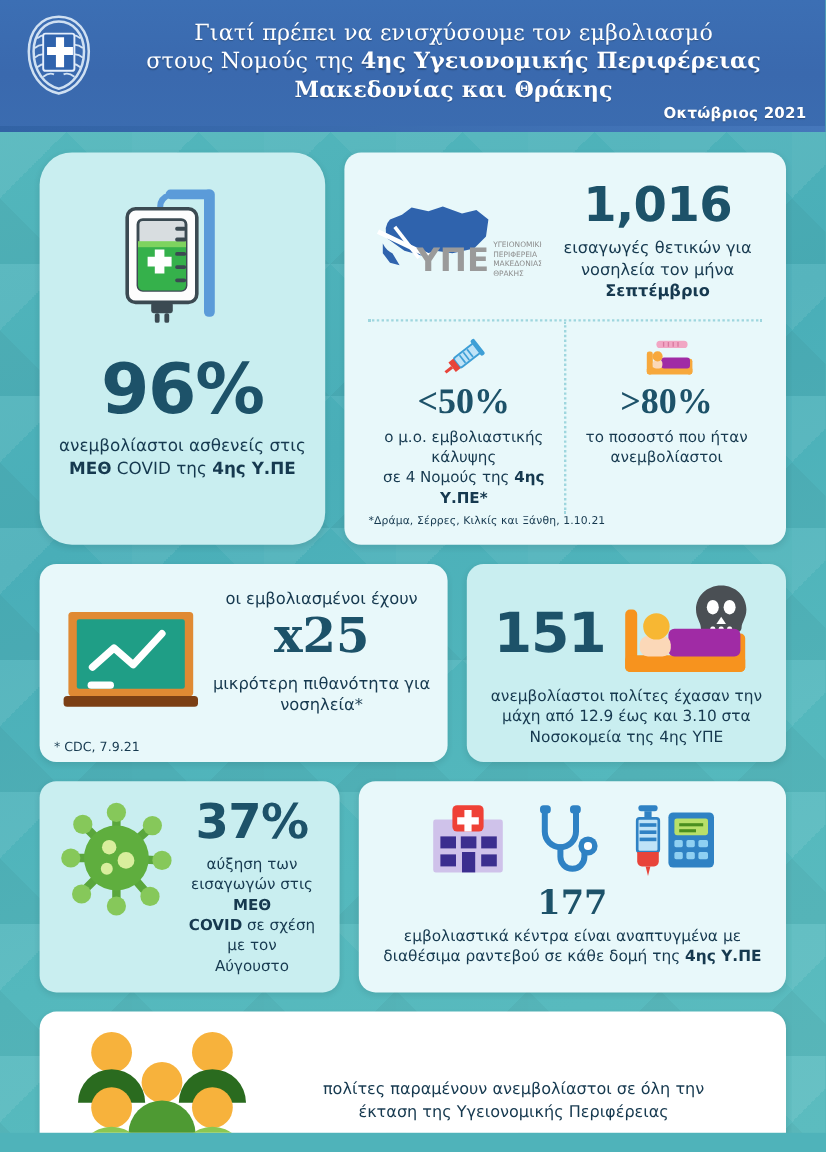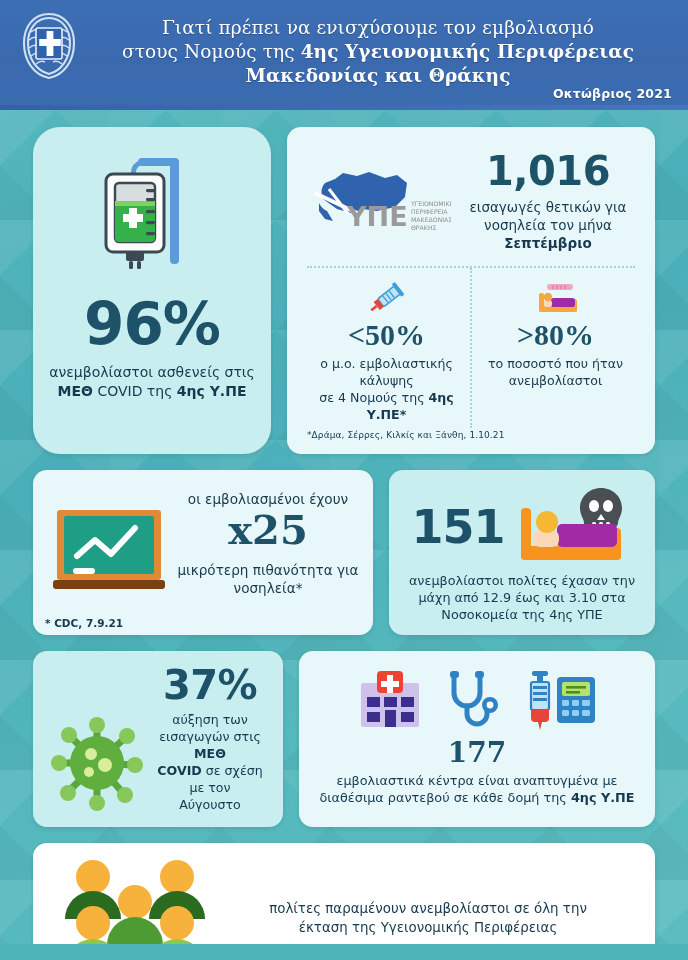--- a/index.html
+++ b/index.html
@@ -131,31 +131,31 @@
   .board-ic { width: 130px; flex: 0 0 130px; display:flex; align-items:center; justify-content:center; }
   .x25-right { flex: 1; text-align: center; padding-top: 8px; }
   .x25-right .cap { font-size: 13.6px; }
   .nx25 {
     font-family: "DejaVu Serif", "Liberation Serif", serif;
     font-size: 40px; color: #1d5269; font-weight: 800;
     line-height: 1.05; margin: 1px 0 10px;
   }
   .cdc-note {
     position: absolute; left: 12px; bottom: 6px;
-    color: #16394f; font-size: 10.5px; font-weight: 700;
+    color: #16394f; font-size: 10.5px; font-weight: 400;
   }
 
   
   .c-151 { flex: 1; padding: 14px 12px 12px; text-align: center; }
   .c151-top { display:flex; align-items:center; justify-content:center; gap: 8px; height: 86px; }
   .n151 { font-size: 46px; color:#1d5269; font-weight: 800; line-height:1; letter-spacing:-1px; }
   .c-151 .cap { font-size: 12.8px; margin-top: 2px; }
 
   
-  .c-37 { width: 250px; padding: 14px 12px 14px; display: flex; align-items: flex-end; }
+  .c-37 { width: 250px; padding: 14px 12px 14px; display: flex; align-items: flex-start; }
   .virus-ic { width: 104px; flex: 0 0 104px; display:flex; align-items:center; justify-content:center; }
   .c37-right { flex: 1; text-align: center; }
   .n37 { font-size: 40px; color:#1d5269; font-weight:800; line-height:1; letter-spacing:-.5px; margin-bottom: 7px; }
   .c-37 .cap { font-size: 12.6px; }
 
   
   .c-177 { flex: 1; padding: 14px 14px 12px; text-align:center; }
   .c177-icons { display:flex; align-items:center; justify-content:center; gap: 22px; height: 70px; }
   .n177 { font-family:"DejaVu Serif","Liberation Serif",serif; font-size: 28px; color:#1d5269; font-weight:800; line-height:1; margin: 4px 0 5px; }
   .c-177 .cap { font-size: 12.8px; }

